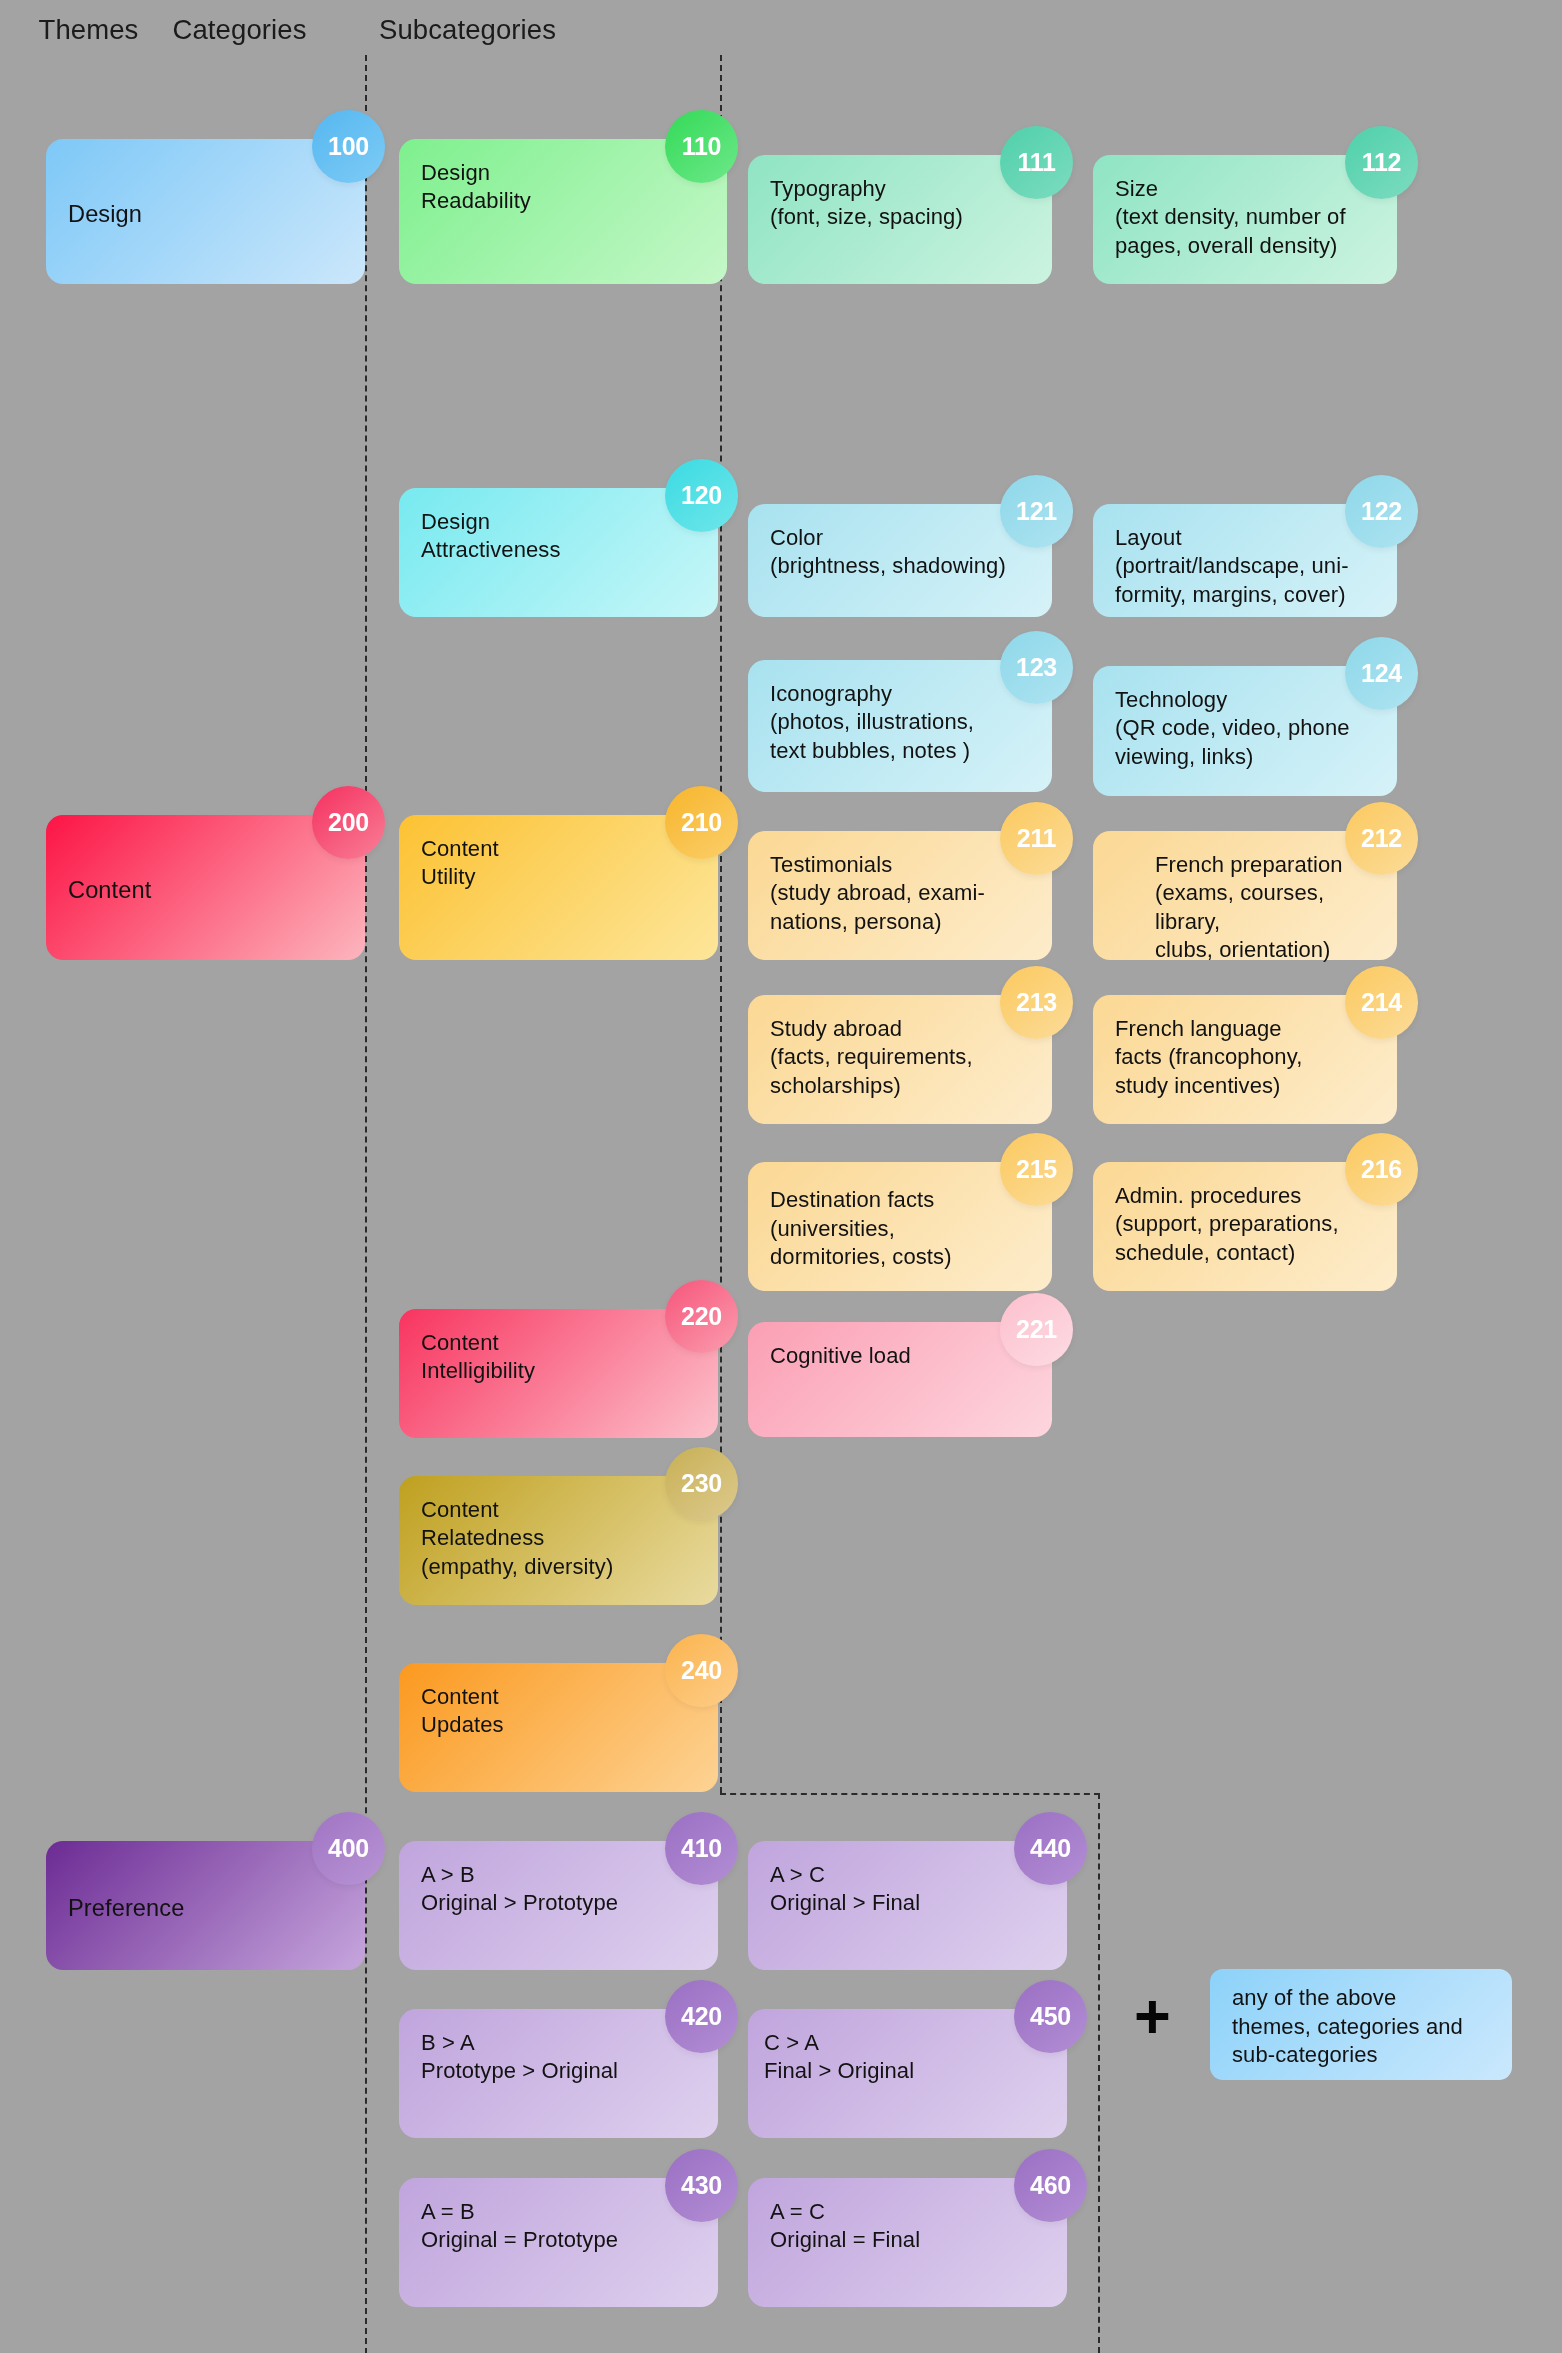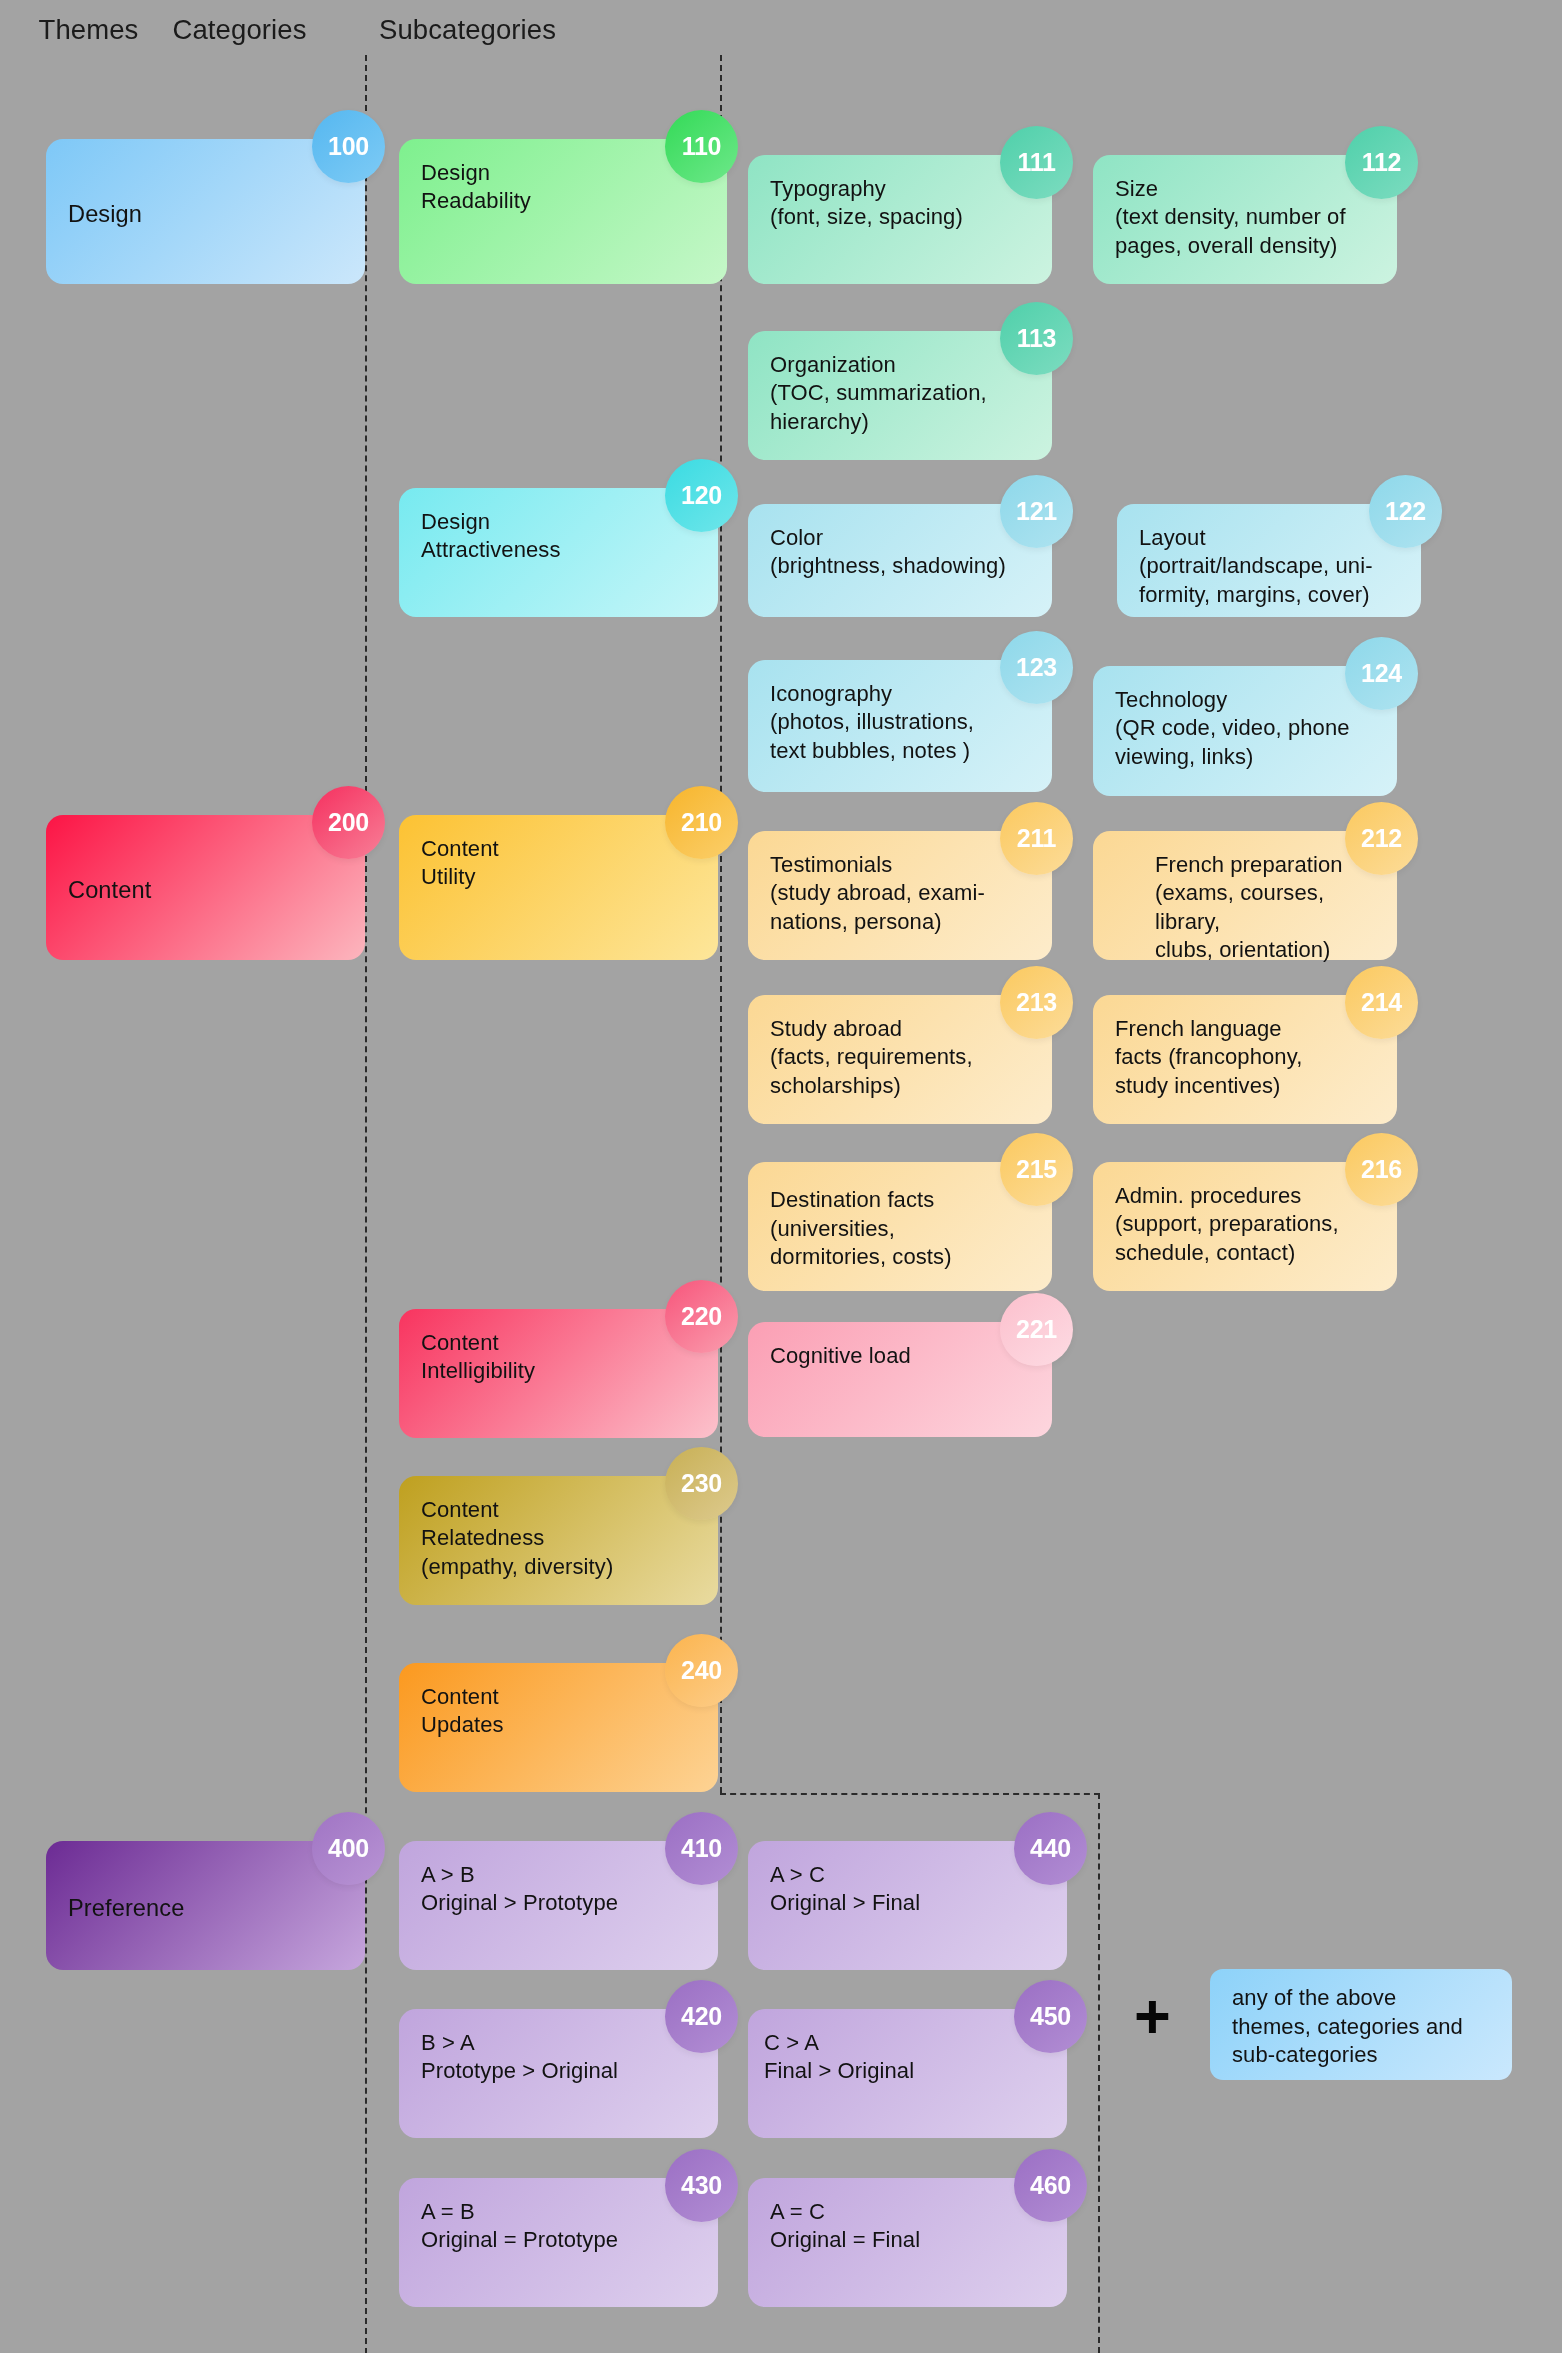--- a/index.html
+++ b/index.html
@@ -114,37 +114,31 @@
       <div class="badge" style="width: 73px; height: 73px; left: 252px; top: -29px; background: linear-gradient(140deg, rgb(79, 208, 170) 0%, rgb(125, 220, 192) 100%); color: rgb(255, 255, 255);">111</div>
       <div class="label" style="color: rgb(18, 18, 18);">Typography
 (font, size, spacing)</div>
     </div>
     <div class="card " style="left: 1093px; top: 155px; width: 304px; height: 129px; background: linear-gradient(135deg, rgb(143, 228, 196) 0%, rgb(204, 243, 224) 100%);">
       <div class="badge" style="width: 73px; height: 73px; left: 252px; top: -29px; background: linear-gradient(140deg, rgb(79, 208, 170) 0%, rgb(125, 220, 192) 100%); color: rgb(255, 255, 255);">112</div>
       <div class="label" style="color: rgb(18, 18, 18);">Size
 (text density, number of
 pages, overall density)</div>
     </div>
-    <div class="card " style="left: 748px; top: 331px; width: 304px; height: 129px; background: linear-gradient(135deg, rgb(143, 228, 196) 0%, rgb(204, 243, 224) 100%);">
-      <div class="badge" style="width: 73px; height: 73px; left: 252px; top: -29px; background: linear-gradient(140deg, rgb(79, 208, 170) 0%, rgb(125, 220, 192) 100%); color: rgb(255, 255, 255);">113</div>
-      <div class="label" style="color: rgb(18, 18, 18);">Organization
-(TOC, summarization,
-hierarchy)</div>
-    </div>
     <div class="card " style="left: 399px; top: 488px; width: 319px; height: 129px; background: linear-gradient(135deg, rgb(119, 234, 240) 0%, rgb(199, 246, 248) 100%);">
       <div class="badge" style="width: 73px; height: 73px; left: 266px; top: -29px; background: linear-gradient(140deg, rgb(58, 219, 226) 0%, rgb(111, 230, 234) 100%); color: rgb(255, 255, 255);">120</div>
       <div class="label" style="color: rgb(18, 18, 18);">Design
 Attractiveness</div>
     </div>
     <div class="card " style="left: 748px; top: 504px; width: 304px; height: 113px; background: linear-gradient(135deg, rgb(168, 226, 239) 0%, rgb(214, 242, 248) 100%);">
       <div class="badge" style="width: 73px; height: 73px; left: 252px; top: -29px; background: linear-gradient(140deg, rgb(142, 216, 234) 0%, rgb(174, 227, 240) 100%); color: rgb(255, 255, 255);">121</div>
       <div class="label" style="color: rgb(18, 18, 18);">Color
 (brightness, shadowing)</div>
     </div>
-    <div class="card " style="left: 1093px; top: 504px; width: 304px; height: 113px; background: linear-gradient(135deg, rgb(168, 226, 239) 0%, rgb(214, 242, 248) 100%); margin-left: 24px;">
+    <div class="card " style="left: 1093px; top: 504px; width: 304px; height: 113px; background: linear-gradient(135deg, rgb(168, 226, 239) 0%, rgb(214, 242, 248) 100%);">
       <div class="badge" style="width: 73px; height: 73px; left: 252px; top: -29px; background: linear-gradient(140deg, rgb(142, 216, 234) 0%, rgb(174, 227, 240) 100%); color: rgb(255, 255, 255);">122</div>
       <div class="label" style="color: rgb(18, 18, 18);">Layout
 (portrait/landscape, uni-
 formity, margins, cover)</div>
     </div>
     <div class="card " style="left: 748px; top: 652px; width: 304px; height: 132px; background: linear-gradient(135deg, rgb(168, 226, 239) 0%, rgb(214, 242, 248) 100%); margin-top: 8px;">
       <div class="badge" style="width: 73px; height: 73px; left: 252px; top: -29px; background: linear-gradient(140deg, rgb(142, 216, 234) 0%, rgb(174, 227, 240) 100%); color: rgb(255, 255, 255);">123</div>
       <div class="label" style="color: rgb(18, 18, 18);">Iconography
 (photos, illustrations,
 text bubbles, notes )</div>

